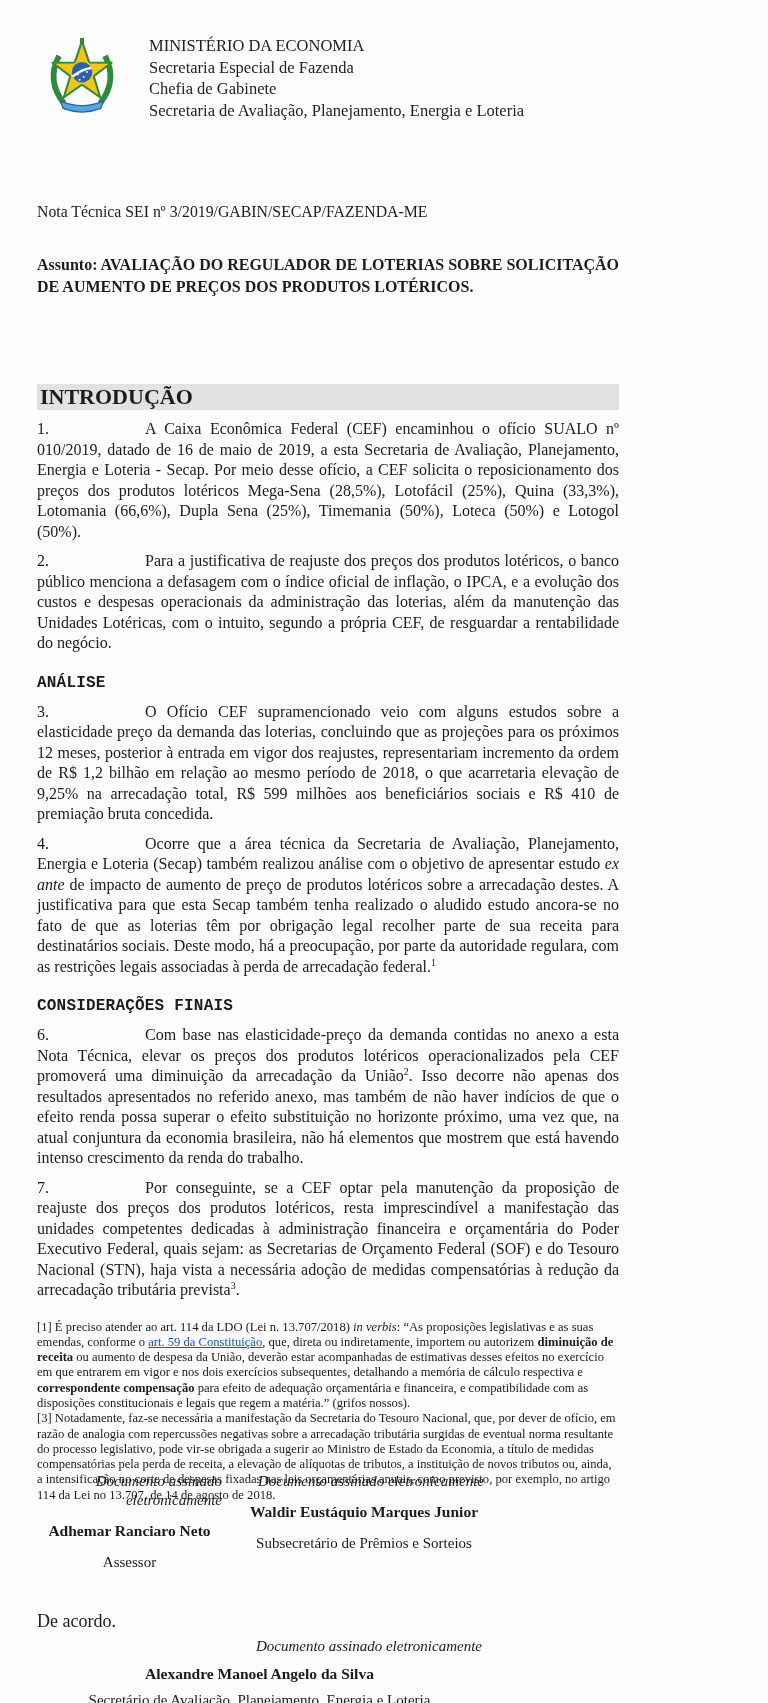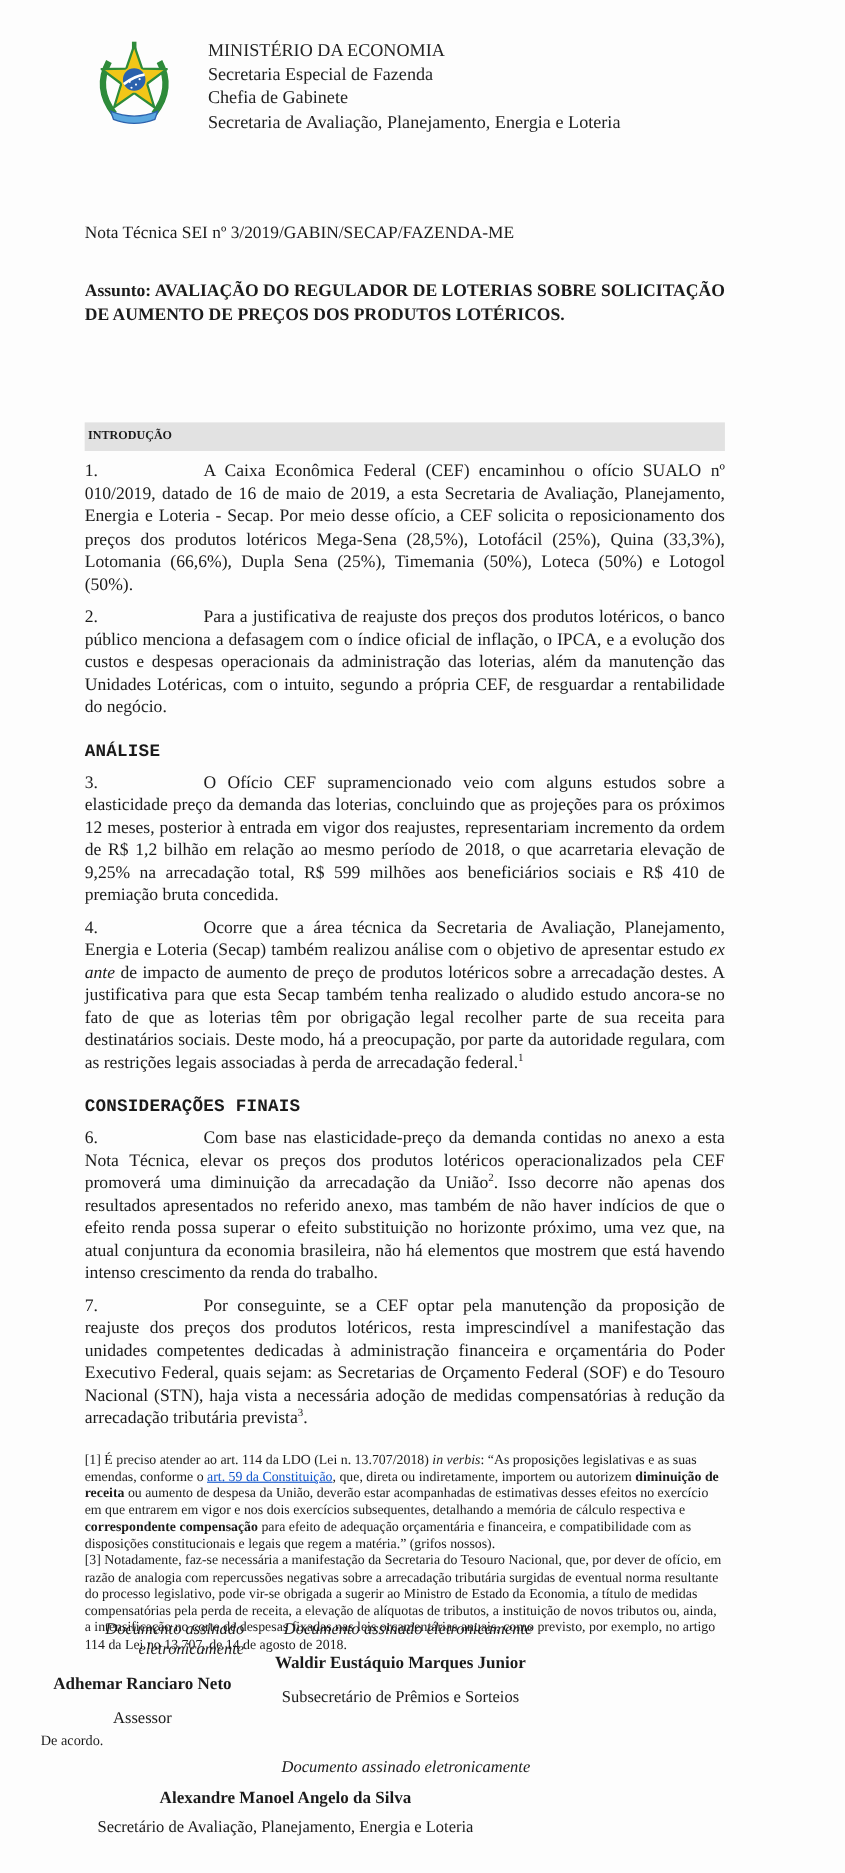--- a/index.html
+++ b/index.html
@@ -1,34 +1,34 @@
 <!DOCTYPE html>
 <html lang="pt"><head>
 <meta charset="utf-8">
 <style>
   html,body{margin:0;padding:0;}
   body{
     width:768px;height:1703px;background:#fdfdfd;
     font-family:"Liberation Serif","DejaVu Serif",serif;
     color:#1b1b1b;position:relative;overflow:hidden;
   }
-  .page{position:relative;width:656px;height:1703px;padding-left:40px;}
+  .page{position:relative;width:656px;height:1703px;}
   .content{padding:0 37px;}
 
   
   .letterhead{display:flex;align-items:flex-start;padding-top:33px;}
   .emblem{width:82px;height:82px;flex:none;margin-left:4px;}
   .org{margin-left:26px;font-size:16.5px;line-height:21.5px;padding-top:2px;color:#222;}
 
   
   .doc-ref{margin-top:82px;font-size:15.8px;}
   .subject{margin-top:33px;font-size:16px;line-height:22px;text-align:justify;font-weight:bold;}
 
   
-  .h-bar{margin-top:86px;background:#e2e2e2;font-weight:bold;font-size:11px;line-height:19px;padding:3px 5px 4px 3px;}
+  .h-bar{margin-top:86px;background:#e2e2e2;font-weight:bold;font-size:22px;line-height:19px;padding:3px 5px 4px 3px;}
   .h-sans{font-family:Liberation Mono, monospace;font-weight:bold;font-size:16px;line-height:19px;margin:20px 0 5px 0;letter-spacing:.2px;}
 
   
   .para{margin:9px 0 0 0;font-size:16px;line-height:20.5px;text-align:justify;}
   .pnum{display:inline-block;width:108px;}
 
   .seg-italic{font-style:italic;}
   .seg-bold{font-weight:bold;}
   .seg-sup{vertical-align:super;font-size:10px;line-height:0;}
   a.seg-link{color:#1155cc;text-decoration:underline;}
@@ -39,21 +39,21 @@
 
   
   .signatures{position:absolute;left:37px;top:1472px;width:694px;}
   .sig-row{display:flex;}
   .sig-col{text-align:center;}
   .sig-col-left{width:185px;}
   .sig-col-right{width:240px;margin-left:22px;}
   .sig-stamp{font-style:italic;font-size:15px;line-height:19px;text-align:right;}
   .sig-name{font-weight:bold;font-size:15.5px;line-height:20px;margin-top:11px;}
   .sig-role{font-size:15px;line-height:19px;margin-top:12px;}
-  .agreement{font-size:13px;line-height:20px;text-align:left;}
+  .agreement{margin-top:39px;font-size:18px;line-height:20px;text-align:left;}
   .sig-center{width:445px;text-align:center;margin-top:6px;}
   .sig-center .sig-name{margin-top:8px;}
   .sig-center .sig-role{margin-top:7px;}
 </style>
 </head>
 <body>
 
 <div class="page">
   <div class="content">
 

